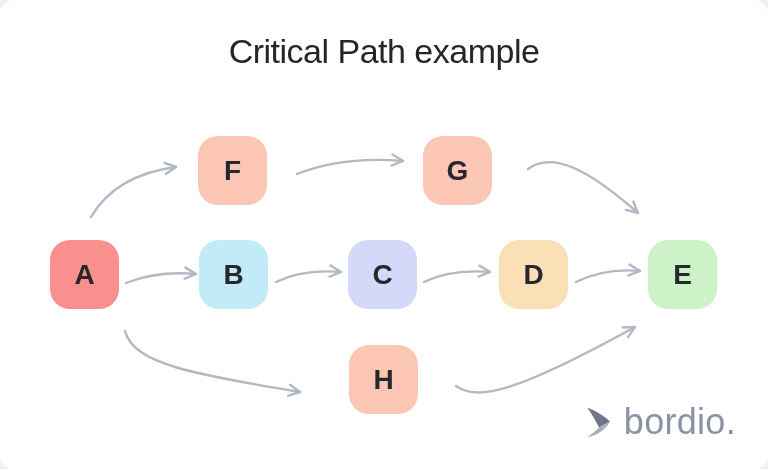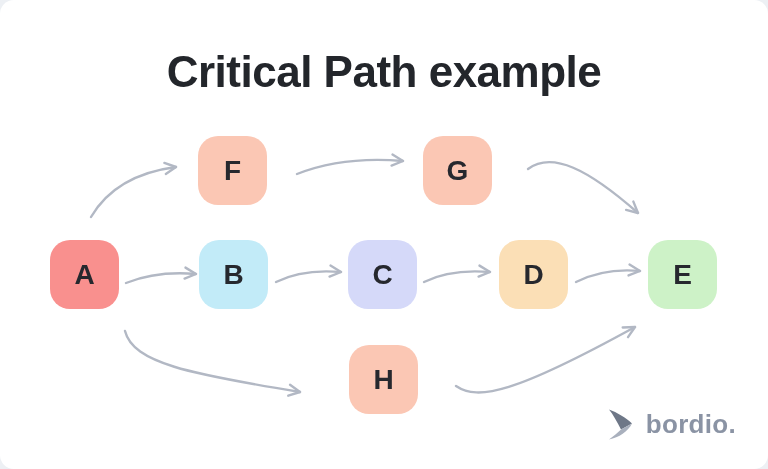--- a/index.html
+++ b/index.html
@@ -19,26 +19,26 @@
     font-family:"Liberation Sans", sans-serif;
   }
   .card{
     position:absolute;
     inset:0;
     background:var(--card);
     border-radius:14px;
   }
   .page-title{
     position:absolute;
-    top:47px;
+    top:32px;
     left:0;
     width:100%;
     text-align:center;
-    font-size:44px;
-    font-weight:700;
+    font-size:34px;
+    font-weight:400;
     letter-spacing:-0.5px;
     color:var(--title);
   }
   .diagram{
     position:absolute;
     inset:0;
   }
   svg.edges{
     position:absolute;
     inset:0;
@@ -72,22 +72,22 @@
   }
   .logo{
     position:absolute;
     right:32px;
     bottom:26px;
     display:flex;
     align-items:center;
     gap:8px;
   }
   .logo-text{
-    font-size:26px;
-    font-weight:700;
+    font-size:36px;
+    font-weight:400;
     letter-spacing:0.3px;
     color:var(--brand);
   }
 </style>
 </head>
 <body>
 
 <div class="card">
 
   <h1 class="page-title">Critical Path example</h1>

